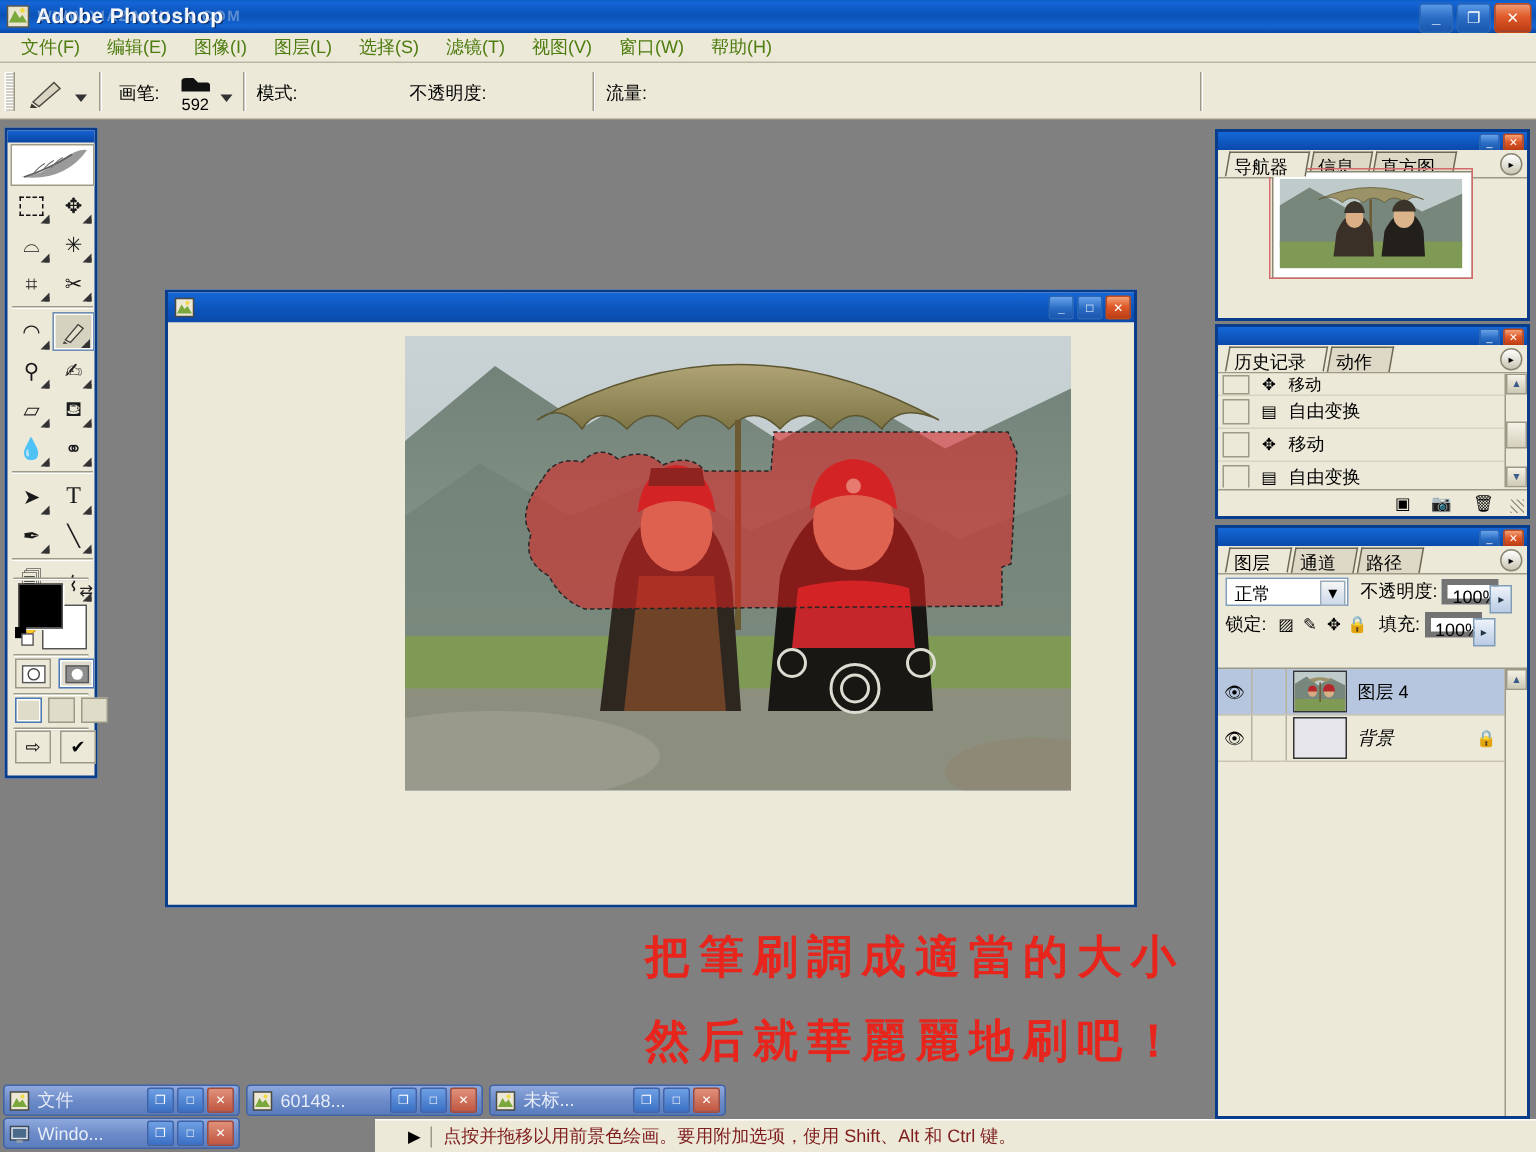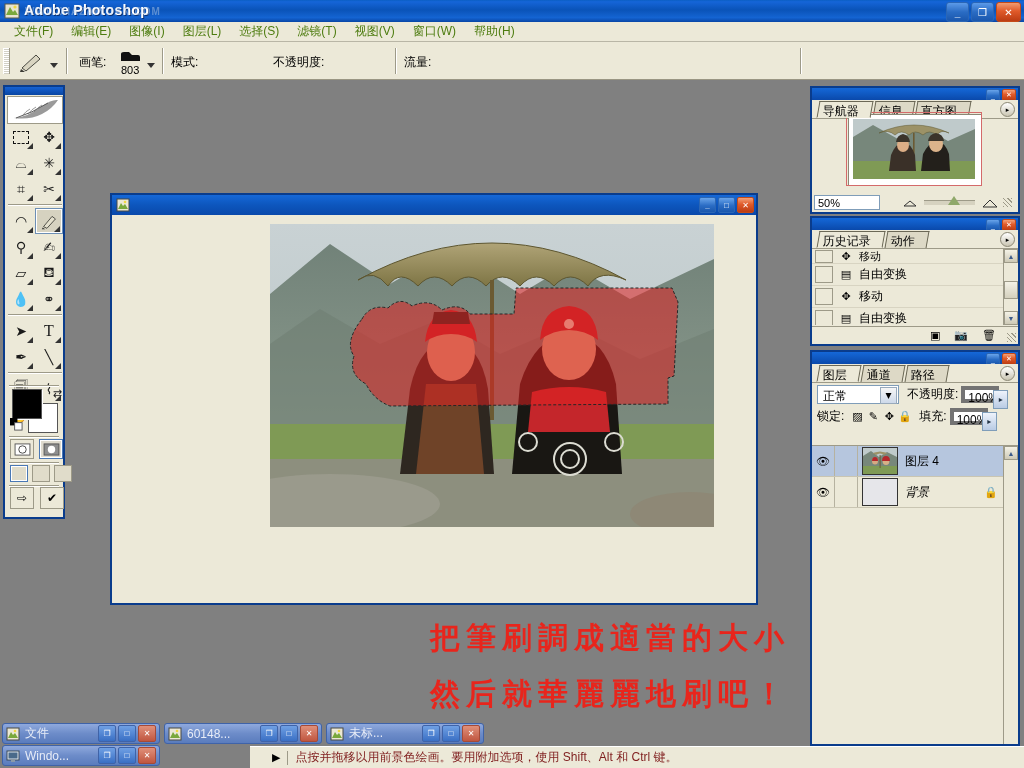--- a/index.html
+++ b/index.html
@@ -260,21 +260,21 @@
       <path d="M6 17 L20 4 L24 8 L10 20 Z" fill="#d9d5c2" stroke="#4a4a42" stroke-width="1"></path>
       <path d="M5 18 L9 21 L4 21 Z" fill="#3a3a34"></path>
     </svg>
     <div style="position:absolute;left:50px;top:15px;"><span class="tri"></span></div>
     <div class="ob-sep" style="left:66px;"></div>
 
     <div class="ob-label" style="left:79px;top:12px;">画笔:</div>
     <svg style="position:absolute;left:119px;top:8px;width:22px;height:14px;" viewBox="0 0 22 14">
       <path d="M2 11 L2 4 Q2 2 5 2 L10 2 L13 5 L19 5 Q21 5 21 7 L21 11 Z" fill="#111"></path>
     </svg>
-    <div class="brushnum" style="left:121px;top:22px;">803</div>
+    <div class="brushnum" style="left:121px;top:22px;">592</div>
     <div style="position:absolute;left:147px;top:15px;"><span class="tri"></span></div>
     <div class="ob-sep" style="left:162px;"></div>
 
     <div class="ob-label" style="left:171px;top:12px;">模式:</div>
     <div class="ps-select" style="left:186px;top:53px;width:79px;">
       <span>正常</span>
       <span class="arrowbox">▾</span>
     </div>
 
     <div class="ob-label" style="left:273px;top:12px;">不透明度:</div>
@@ -527,33 +527,20 @@
           <ellipse cx="50" cy="26" rx="6" ry="7" fill="#dcae86"></ellipse>
           <path d="M43 23 Q44 16 50 15 Q56 16 57 23 Z" fill="#3b342a"></path>
           <path d="M70 35 Q76 23 84 22 Q92 23 96 35 L97 52 L68 52 Z" fill="#23201b"></path>
           <ellipse cx="83" cy="25" rx="7" ry="8" fill="#dcb48b"></ellipse>
           <path d="M75 22 Q76 15 83 14 Q90 15 91 22 Z" fill="#3b342a"></path>
         </svg>
       </div>
     </div>
     <div class="navred"></div>
 
-    <div class="navfoot">
-      <div class="zoomfield">50%</div>
-      <svg style="margin-left:22px;width:16px;height:12px;" viewBox="0 0 16 12">
-          <path d="M2 10 L8 5 L14 10 Z" fill="none" stroke="#333"></path>
-        </svg>
-      <div style="flex:1;height:4px;margin:0 6px;background:#d6d2c0;border-top:1px solid #9d9a88;position:relative;">
-        <div style="position:absolute;left:48%;top:-5px;width:0;height:0;border-left:6px solid transparent;border-right:6px solid transparent;border-bottom:9px solid #8fa86a;"></div>
-      </div>
-      <svg style="width:18px;height:13px;margin-right:4px;" viewBox="0 0 18 13">
-          <path d="M2 11 L9 4 L16 11 Z" fill="none" stroke="#333"></path>
-        </svg>
-      <div style="width:9px;height:9px;background:repeating-linear-gradient(45deg,#9d9a88 0 1px,transparent 1px 3px);"></div>
-    </div>
   </div>
 
   <div class="panel" style="left:810px;top:216px;width:210px;height:130px;">
     <div class="pbar">
       <div class="pctl">
         <div class="pb">_</div>
         <div class="pb close">✕</div>
       </div>
     </div>
     <div class="ptabs">

